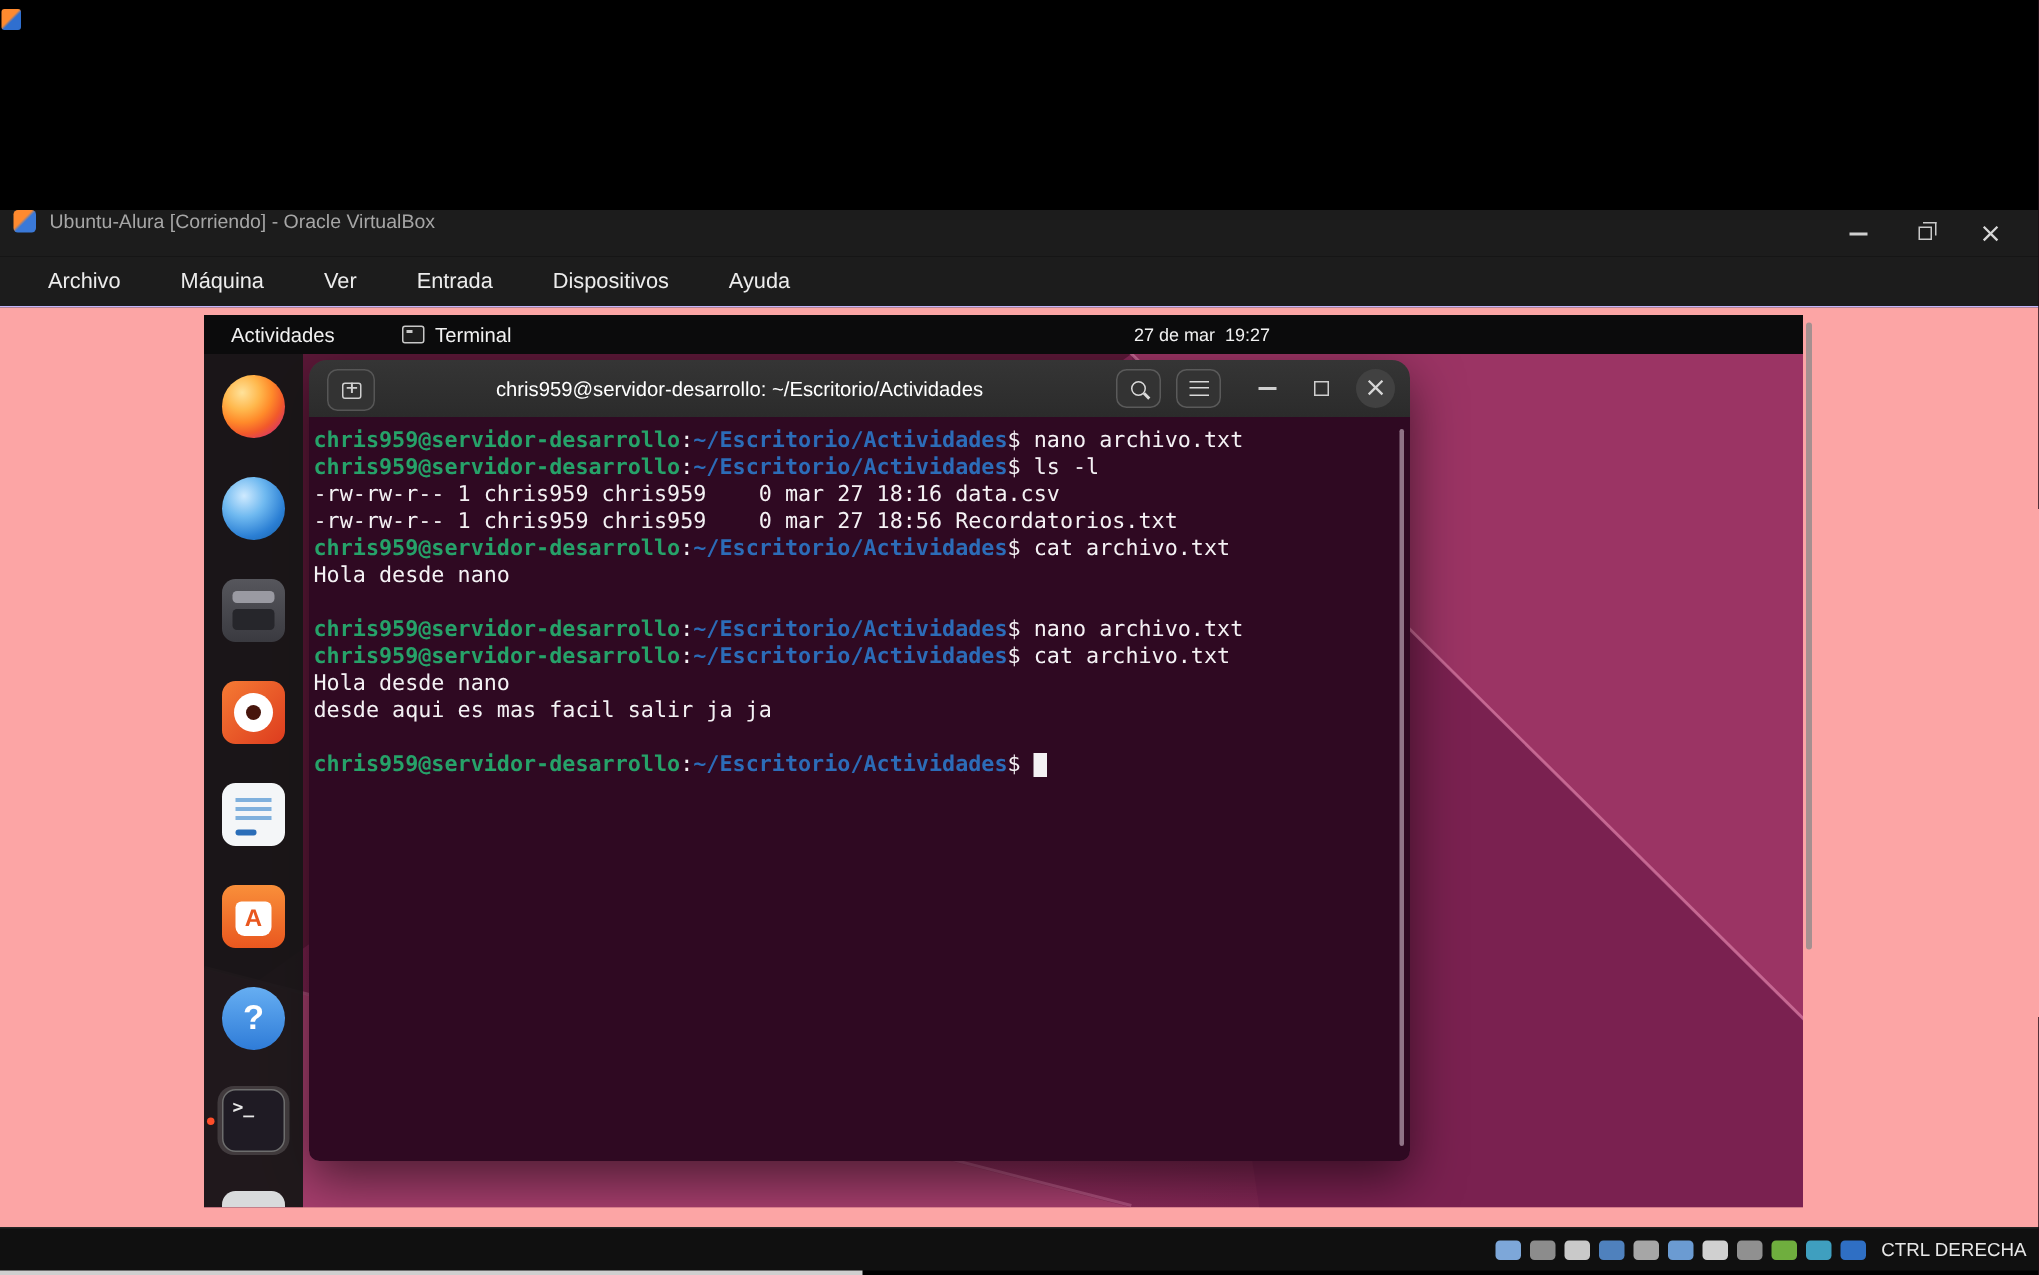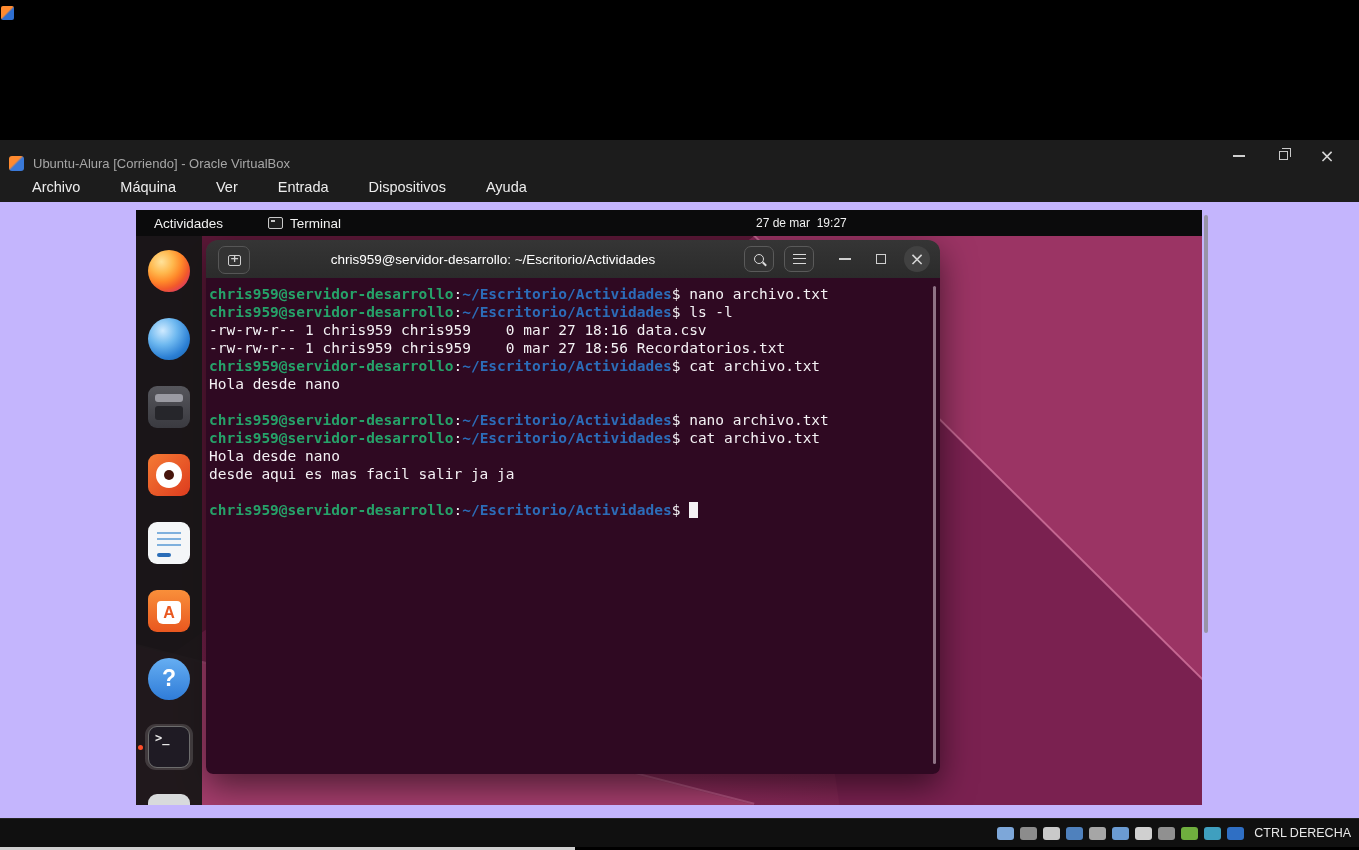--- a/index.html
+++ b/index.html
@@ -3,37 +3,37 @@
 <meta charset="utf-8">
 <style>
   html,body{margin:0;padding:0;background:#000;width:1359px;height:850px;font-family:"Liberation Sans",sans-serif;overflow:hidden}
   #stage{position:relative;width:1359px;height:850px;background:#000}
 
   
   #artifact{position:absolute;left:1px;top:6px;width:13px;height:14px;border-radius:2px;
     background:linear-gradient(135deg,#ff8a2f 0 45%,#2f6fd0 55% 100%)}
 
   
-  #vbox-titlebar{position:absolute;left:0;top:140px;width:1359px;height:31px;background:#1c1c1c;display:flex;align-items:flex-end}
+  #vbox-titlebar{position:absolute;left:0;top:140px;width:1359px;height:31px;background:#1c1c1c;display:flex;align-items:flex-start}
   .vb-logo{width:15px;height:15px;margin-left:9px;border-radius:3px;background:linear-gradient(135deg,#ff8a2f 0 42%,#3a79d8 52% 100%)}
   .vb-title{margin-left:9px;color:#a6a6a6;font-size:13px}
   .vb-controls{margin-left:auto;display:flex;margin-right:10px}
   .vbc{width:44px;height:31px;display:flex;align-items:center;justify-content:center}
   .gl-min{display:inline-block;width:12px;height:2px;background:#cfcfcf}
   .gl-max{display:inline-block;width:10px;height:10px;border:1.5px solid #cfcfcf;box-sizing:border-box}
   .gl-restore{display:inline-block;width:9px;height:9px;border:1.5px solid #c9c9c9;box-sizing:border-box;position:relative}
   .gl-restore::before{content:"";position:absolute;top:-4px;left:2px;width:8px;height:8px;border-top:1.5px solid #c9c9c9;border-right:1.5px solid #c9c9c9}
   .gl-close{color:#d6d6d6;font-size:18px;line-height:1;font-family:"DejaVu Sans",sans-serif}
 
   
-  #vbox-menubar{position:absolute;left:0;top:171px;width:1359px;height:34px;background:#1c1c1c;display:flex;align-items:center;padding-left:12px;box-sizing:border-box;border-bottom:3px solid #c4b5fd}
+  #vbox-menubar{position:absolute;left:0;top:171px;width:1359px;height:34px;background:#1c1c1c;display:flex;align-items:center;padding-left:12px;box-sizing:border-box;border-bottom:1px solid #c4b5fd}
   .menu-item{color:#ececec;font-size:14.5px;padding:0 20px;height:34px;display:flex;align-items:center}
 
   
-  #vm-area{position:absolute;left:0;top:205px;width:1359px;height:613px;background:#c4b5fd}
+  #vm-area{position:absolute;left:0;top:205px;width:1359px;height:613px;background:#fca5a5}
   #vm-scrollbar{position:absolute;left:1204px;top:10px;width:4px;height:418px;background:#8a8a8a;border-radius:2px;opacity:.75}
   #vm-screen{position:absolute;left:136px;top:5px;width:1066px;height:595px;overflow:hidden}
 
   
   #topbar{position:absolute;left:0;top:0;width:1066px;height:26px;background:#0b0b0c;display:flex;align-items:center}
   #activities{margin-left:18px;font-size:13.5px;color:#f1f1f1}
   #app-indicator{position:absolute;left:132px;display:flex;align-items:center;gap:7px;color:#f1f1f1;font-size:13.5px}
   .mini-term{width:15px;height:12px;background:#1d1d1d;border:1px solid #c9c9c9;border-radius:2px;box-sizing:border-box;position:relative}
   .mini-term::before{content:"";position:absolute;left:2px;top:2px;width:4px;height:1.5px;background:#c9c9c9}
   #clock{position:absolute;left:620px;font-size:12px;color:#f1f1f1;white-space:pre}

